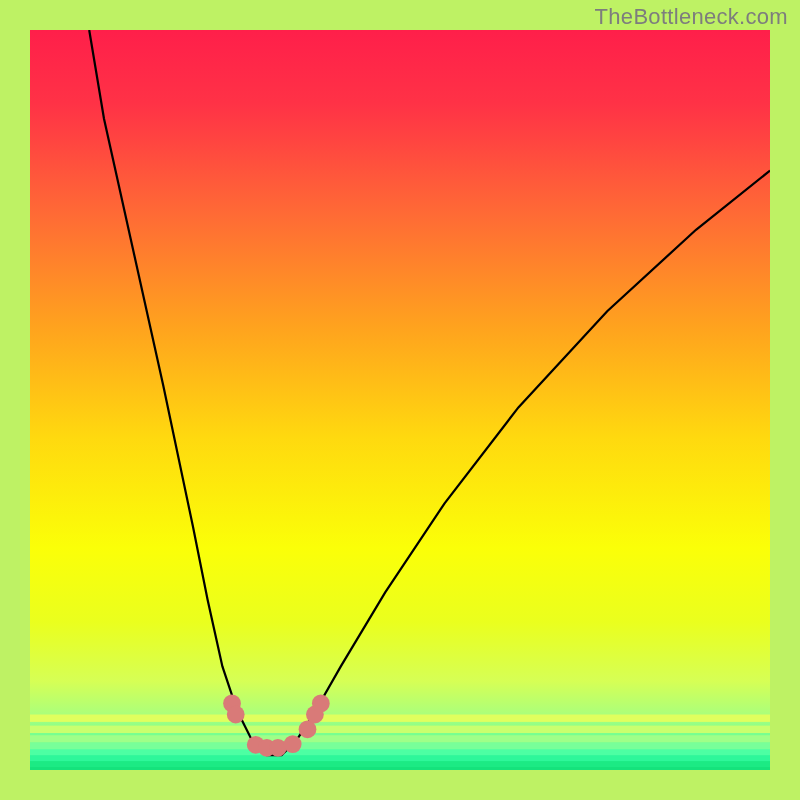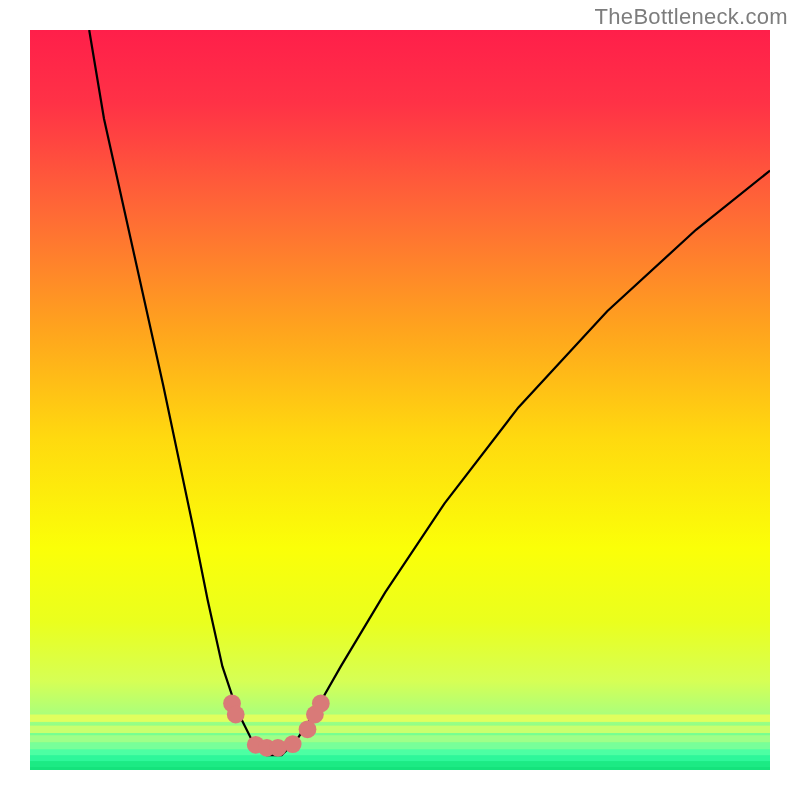--- a/index.html
+++ b/index.html
@@ -7,21 +7,21 @@
     padding: 0;
     width: 800px;
     height: 800px;
     background: #000;
     overflow: hidden;
     font-family: Arial, Helvetica, sans-serif;
   }
   .frame {
     position: absolute;
     inset: 0;
-    background: #ffffff;
+    background: #bef264;
   }
   .plot-area {
     position: absolute;
     left: 30px;
     top: 30px;
     width: 740px;
     height: 740px;
   }
   .gradient-bg {
     position: absolute;

